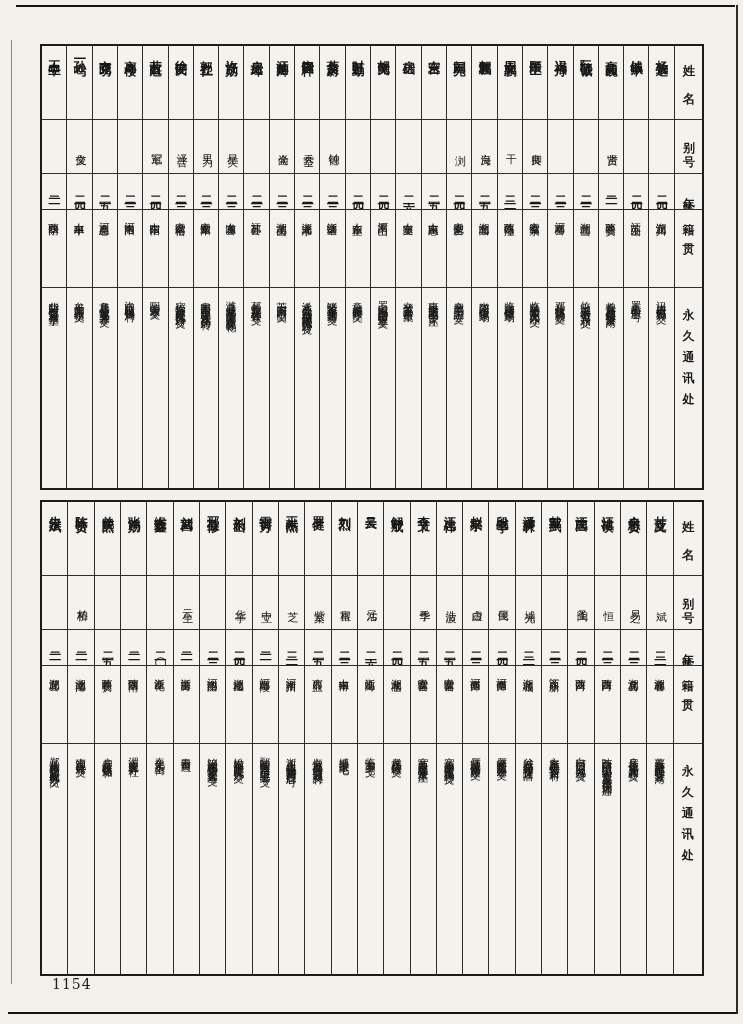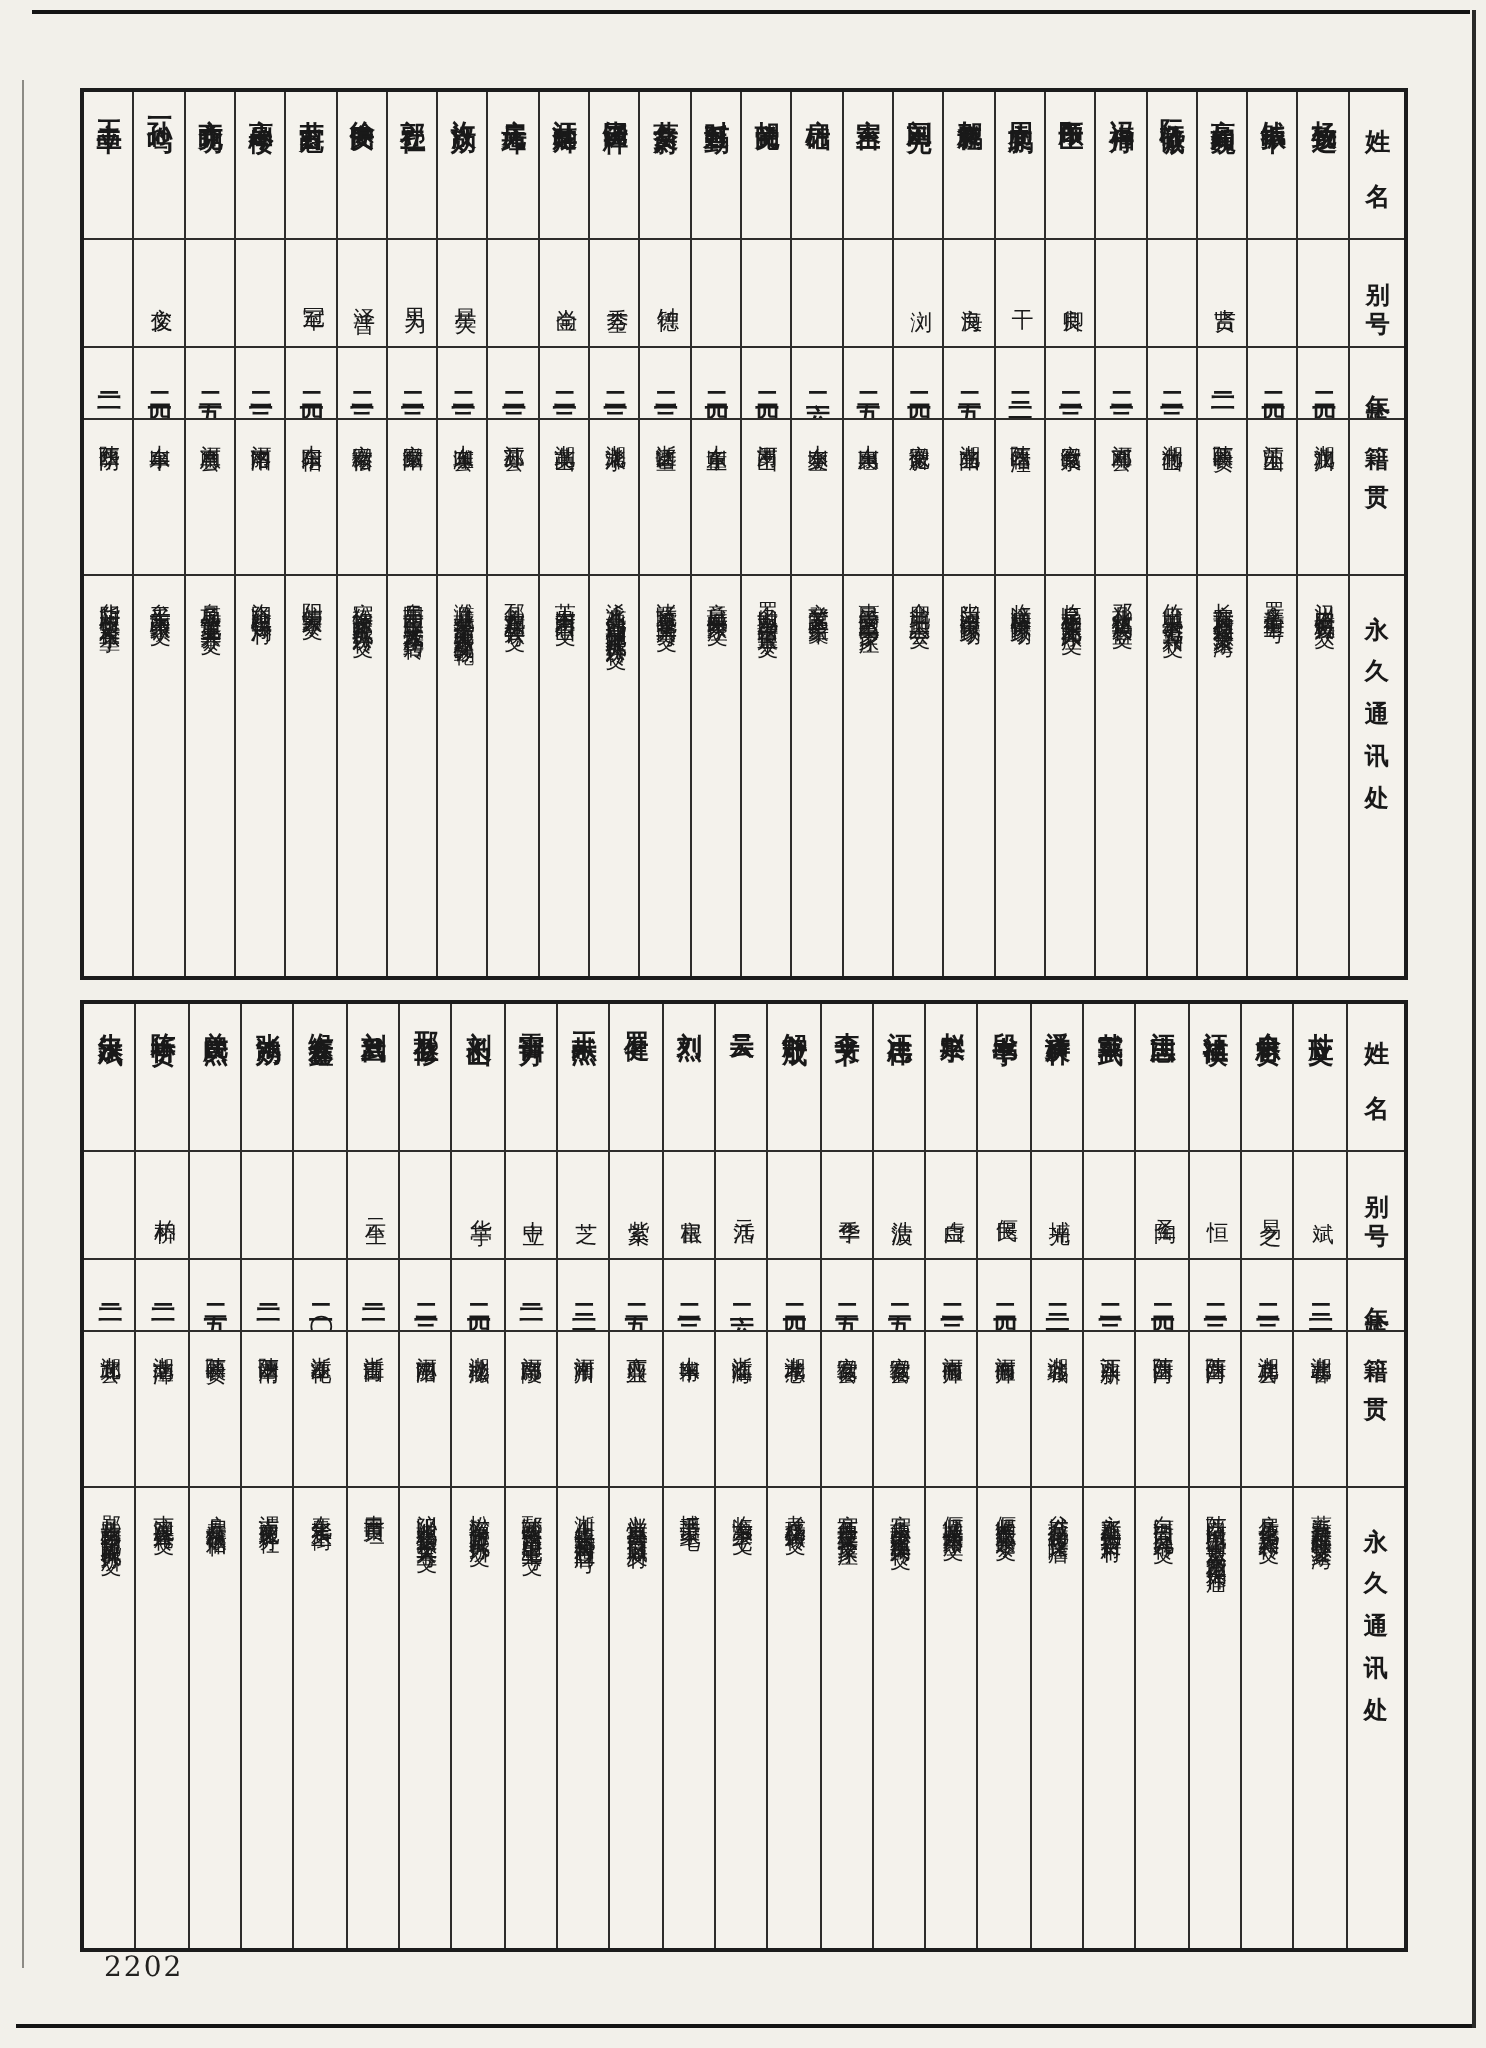--- a/index.html
+++ b/index.html
@@ -940,14 +940,14 @@
         </div>
         <div class="cell cell-native">
           <span class="vtext">湖北郧县</span>
         </div>
         <div class="cell cell-addr">
           <span class="vtext">郧县昔梅乡明伦店邮政代办所交</span>
         </div>
       </div>
     </div>
 
-  <div class="page-number">2202</div>
+  <div class="page-number">1154</div>
 </div>
 
 </body></html>

